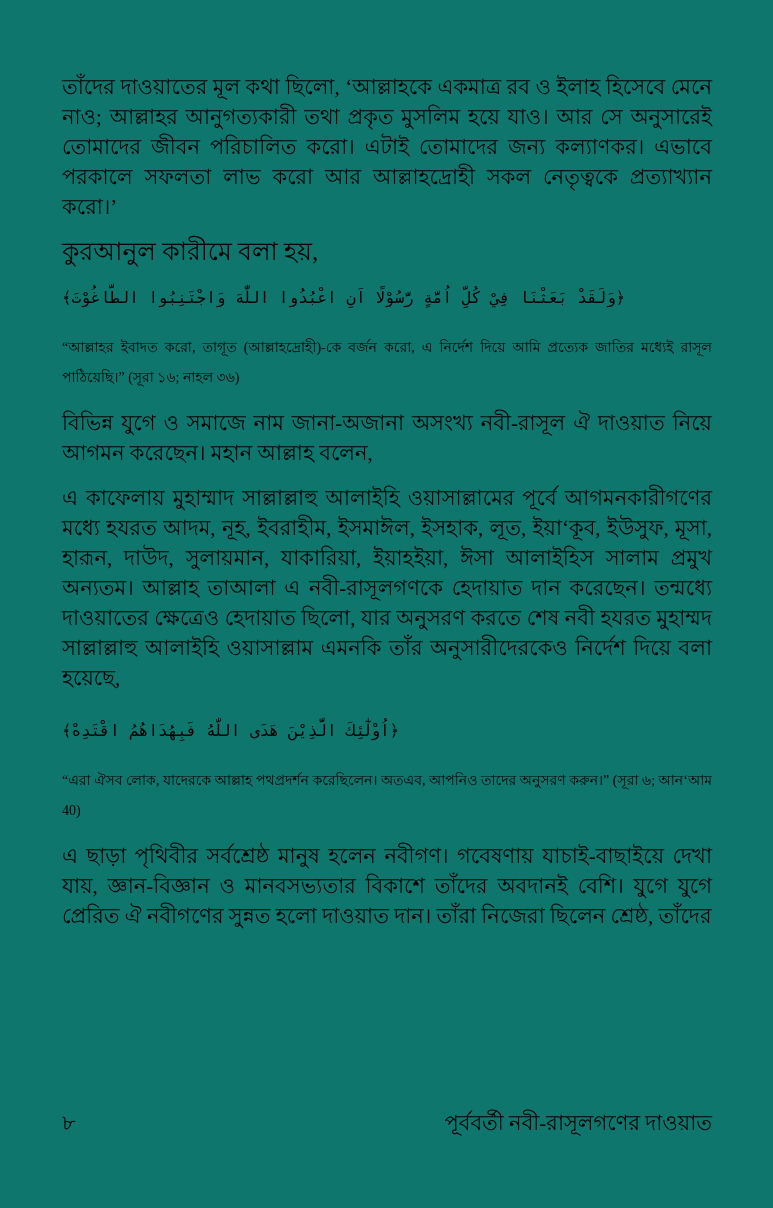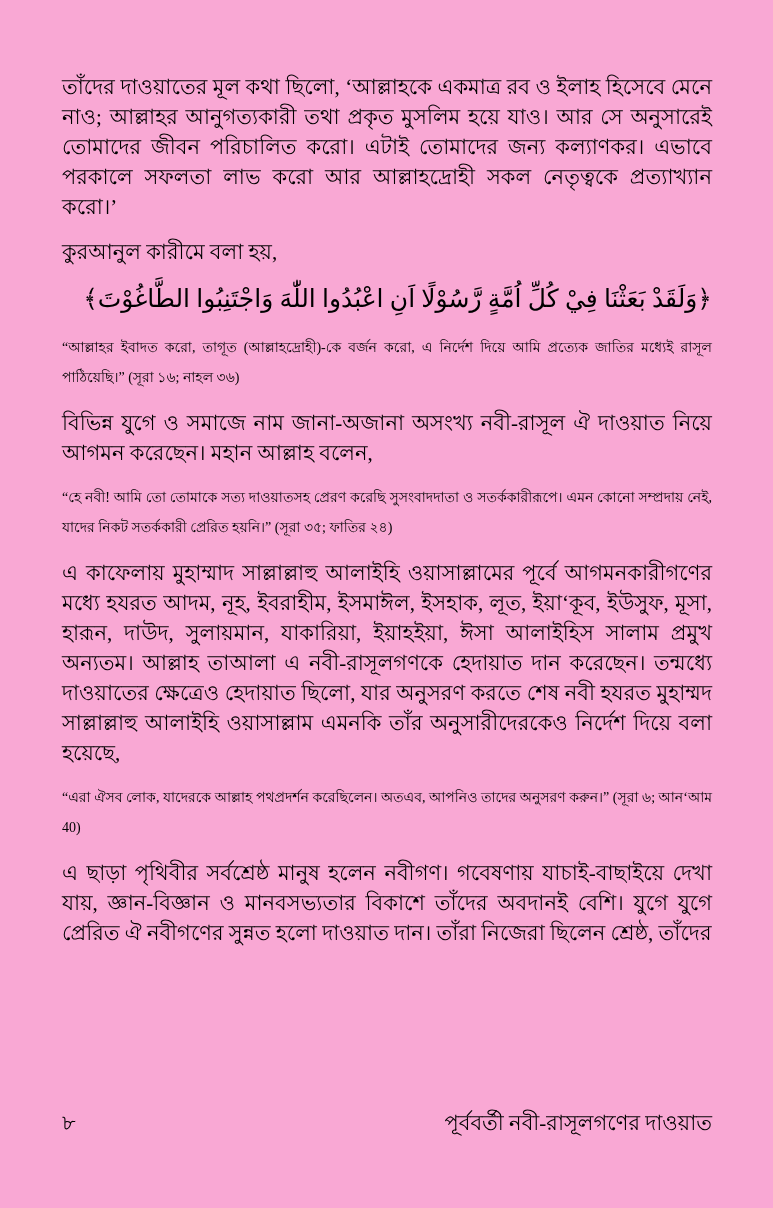--- a/index.html
+++ b/index.html
@@ -5,49 +5,49 @@
   html, body {
     margin: 0;
     padding: 0;
     background: #ffffff;
   }
   .page {
     position: relative;
     width: 773px;
     height: 1208px;
     margin: 0 auto;
-    background: #f9a8d4;
+    background: #0f766e;
     color: #000000;
     box-sizing: border-box;
     font-family: "Liberation Serif", "DejaVu Serif", serif;
     overflow: hidden;
   }
   .content {
     position: absolute;
     top: 72px;
     left: 62px;
     right: 61px;
   }
   .para {
     font-size: 21px;
     line-height: 30px;
     text-align: justify;
     margin: 0 0 15px 0;
   }
   .lead-in {
-    font-size: 21px;
+    font-size: 25px;
     line-height: 30px;
     text-align: left;
     margin: 0 0 8px 0;
   }
   .arabic-verse {
     direction: rtl;
-    text-align: right;
-    font-family: Liberation Serif, serif;
-    font-size: 25px;
+    text-align: left;
+    font-family: Liberation Mono, monospace;
+    font-size: 16px;
     line-height: 48px;
     margin: 4px 0 10px 0;
   }
   .translation {
     font-size: 14px;
     line-height: 30px;
     text-align: justify;
     margin: 0 0 15px 0;
   }
   .footer {
@@ -73,24 +73,24 @@
 
     <p class="lead-in">কুরআনুল কারীমে বলা হয়,</p>
 
     <div class="arabic-verse">﴿وَلَقَدْ بَعَثْنَا فِيْ كُلِّ اُمَّةٍ رَّسُوْلًا اَنِ اعْبُدُوا اللّٰهَ وَاجْتَنِبُوا الطَّاغُوْتَ﴾</div>
 
     <p class="translation"><span>“আল্লাহর ইবাদত করো, তাগূত (আল্লাহদ্রোহী)-কে বর্জন করো, এ নির্দেশ দিয়ে আমি প্রত্যেক জাতির মধ্যেই রাসূল পাঠিয়েছি।”</span> <span>(সূরা ১৬; নাহল ৩৬)</span></p>
 
     <p class="para">বিভিন্ন যুগে ও সমাজে নাম জানা-অজানা অসংখ্য নবী-রাসূল ঐ দাওয়াত নিয়ে আগমন করেছেন। মহান আল্লাহ বলেন,</p>
 
 
-    <p class="translation"><span>“হে নবী! আমি তো তোমাকে সত্য দাওয়াতসহ প্রেরণ করেছি সুসংবাদদাতা ও সতর্ককারীরূপে। এমন কোনো সম্প্রদায় নেই, যাদের নিকট সতর্ককারী প্রেরিত হয়নি।”</span> <span>(সূরা ৩৫; ফাতির ২৪)</span></p>
 
     <p class="para">এ কাফেলায় মুহাম্মাদ সাল্লাল্লাহু আলাইহি ওয়াসাল্লামের পূর্বে আগমনকারীগণের মধ্যে হযরত আদম, নূহ, ইবরাহীম, ইসমাঈল, ইসহাক, লূত, ইয়া‘কূব, ইউসুফ, মূসা, হারূন, দাউদ, সুলায়মান, যাকারিয়া, ইয়াহইয়া, ঈসা আলাইহিস সালাম প্রমুখ অন্যতম। আল্লাহ তাআলা এ নবী-রাসূলগণকে হেদায়াত দান করেছেন। তন্মধ্যে দাওয়াতের ক্ষেত্রেও হেদায়াত ছিলো, যার অনুসরণ করতে শেষ নবী হযরত মুহাম্মদ সাল্লাল্লাহু আলাইহি ওয়াসাল্লাম এমনকি তাঁর অনুসারীদেরকেও নির্দেশ দিয়ে বলা হয়েছে,</p>
 
+    <div class="arabic-verse">﴿اُوْلٰٓئِكَ الَّذِيْنَ هَدَى اللّٰهُ فَبِهُدَاهُمُ اقْتَدِهْ﴾</div>
 
     <p class="translation"><span>“এরা ঐসব লোক, যাদেরকে আল্লাহ পথপ্রদর্শন করেছিলেন। অতএব, আপনিও তাদের অনুসরণ করুন।”</span> <span>(সূরা ৬; আন‘আম 40)</span></p>
 
     <p class="para">এ ছাড়া পৃথিবীর সর্বশ্রেষ্ঠ মানুষ হলেন নবীগণ। গবেষণায় যাচাই-বাছাইয়ে দেখা যায়, জ্ঞান-বিজ্ঞান ও মানবসভ্যতার বিকাশে তাঁদের অবদানই বেশি। যুগে যুগে প্রেরিত ঐ নবীগণের সুন্নত হলো দাওয়াত দান। তাঁরা নিজেরা ছিলেন শ্রেষ্ঠ, তাঁদের</p>
 
   </div>
 
   <div class="footer">
     <span class="page-num">৮</span>
     <span class="running-title">পূর্ববর্তী নবী-রাসূলগণের দাওয়াত</span>

